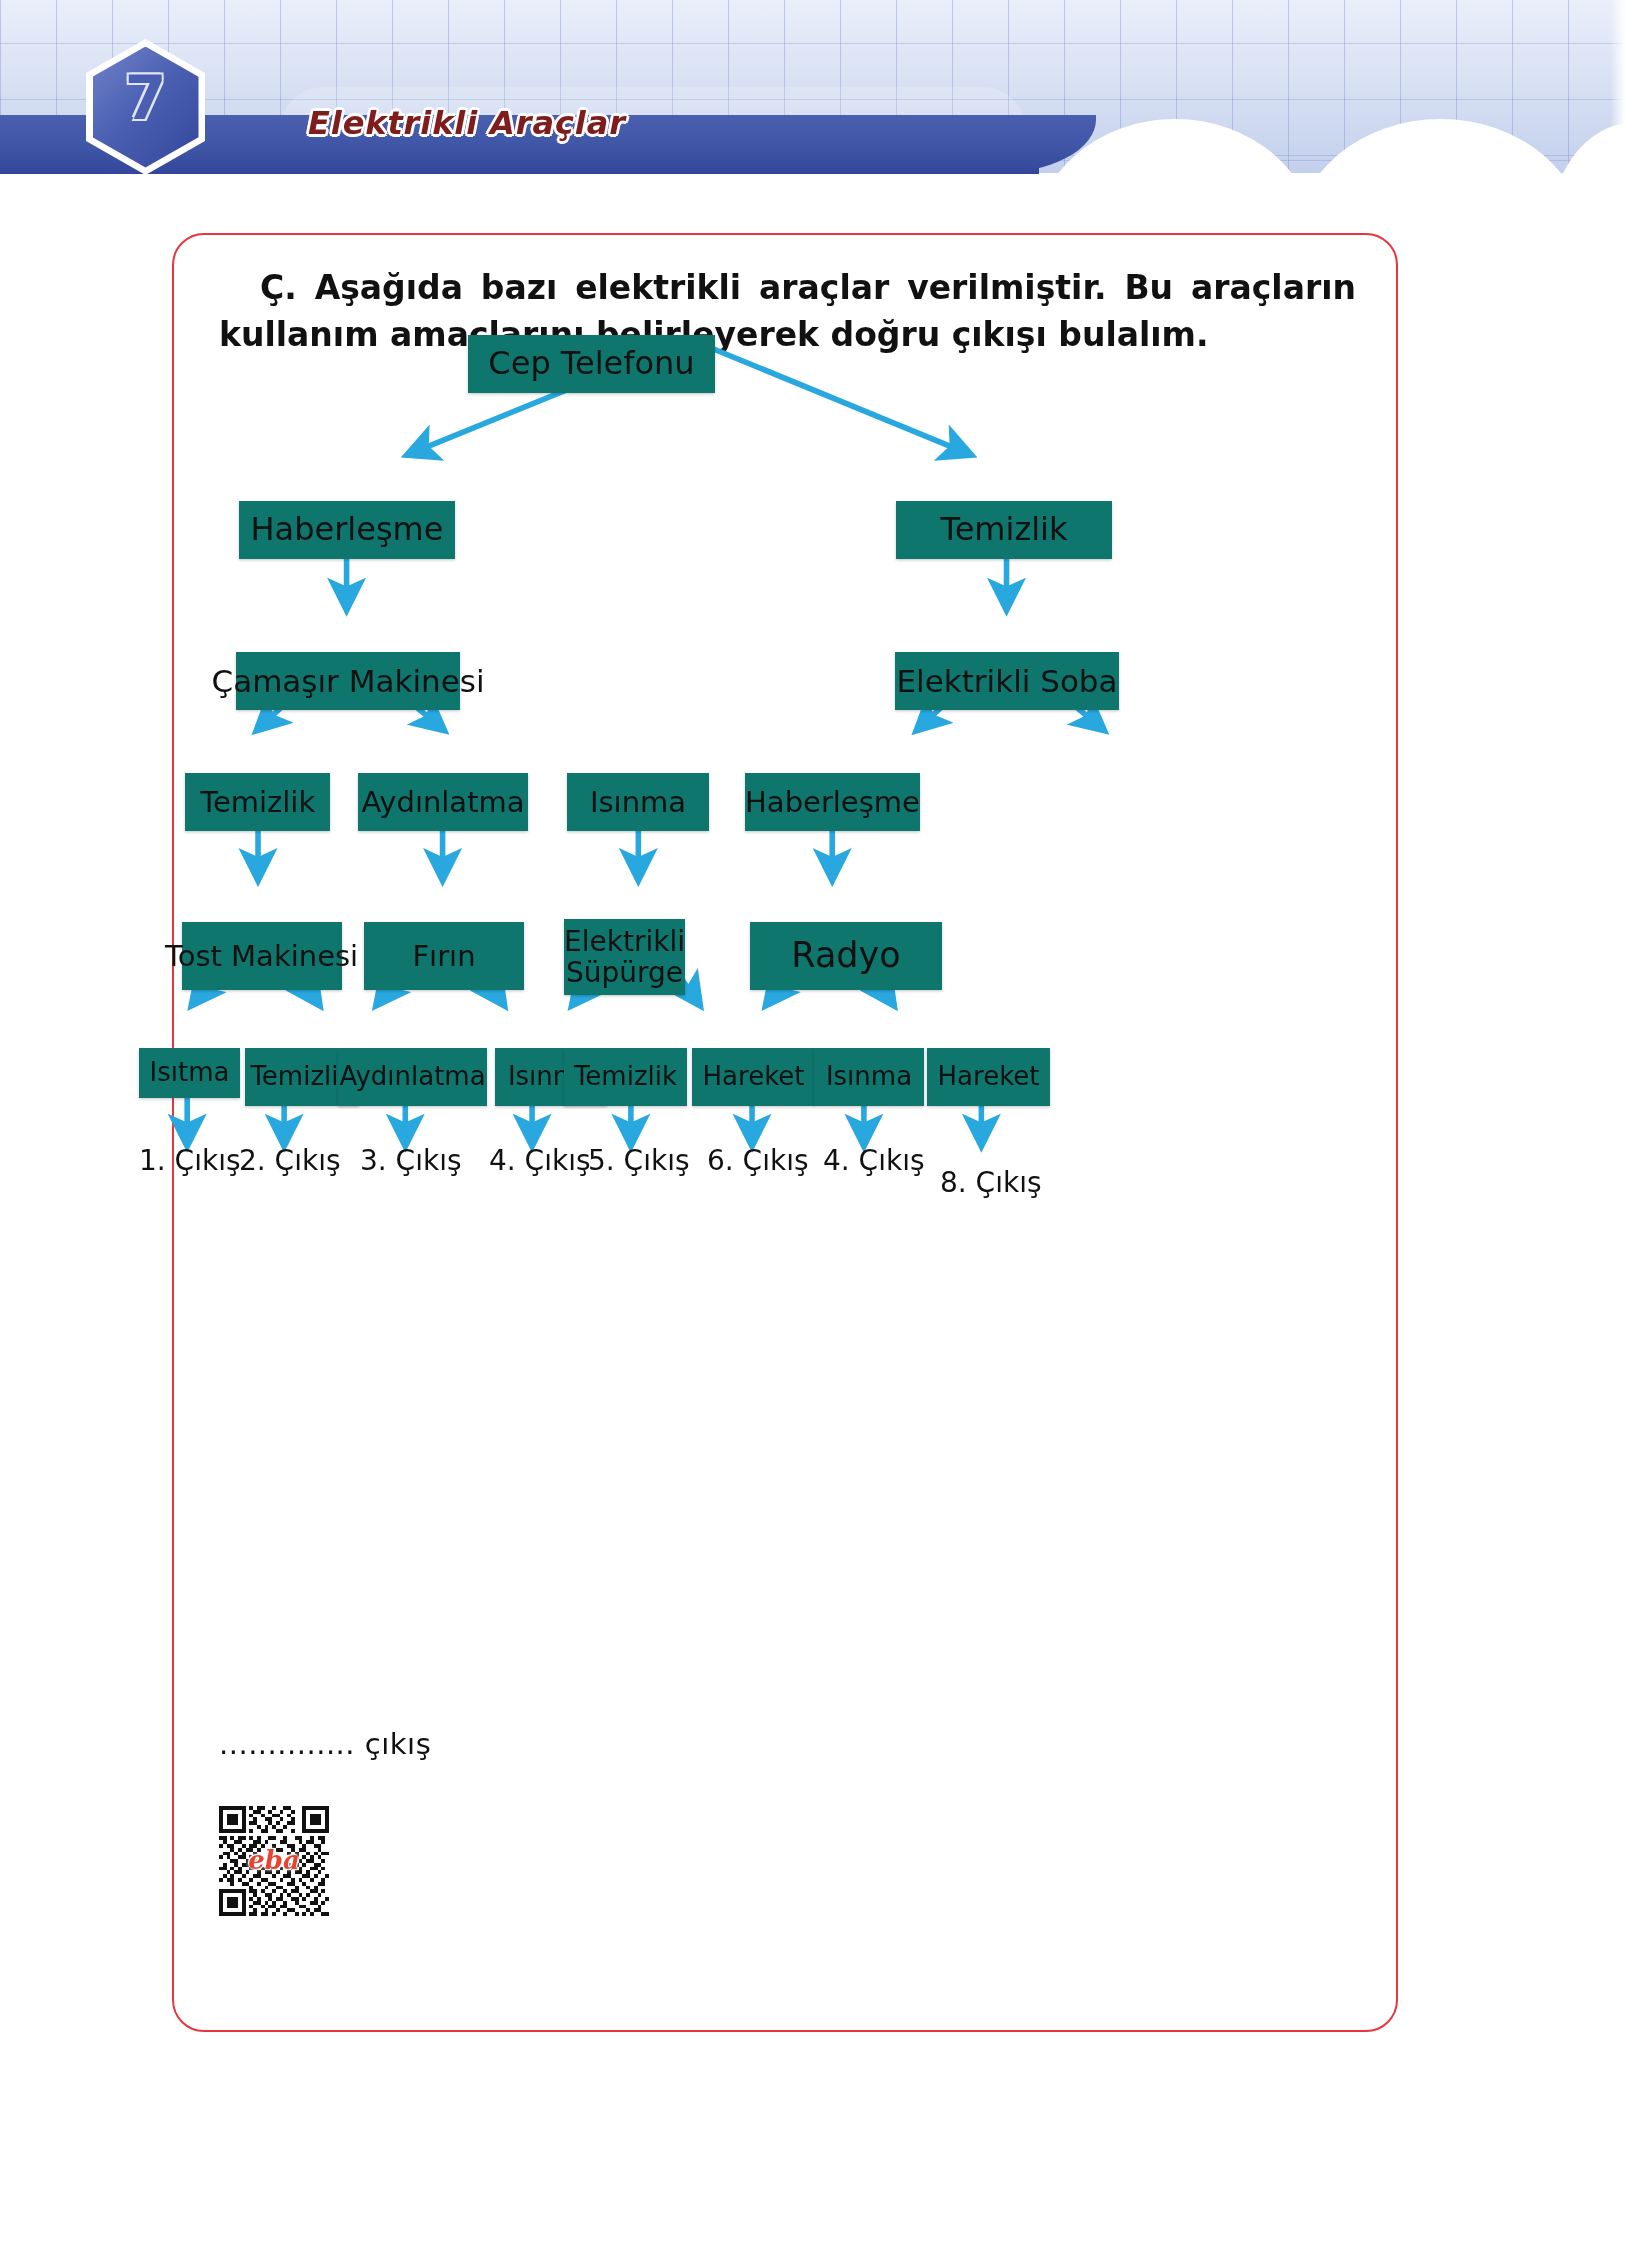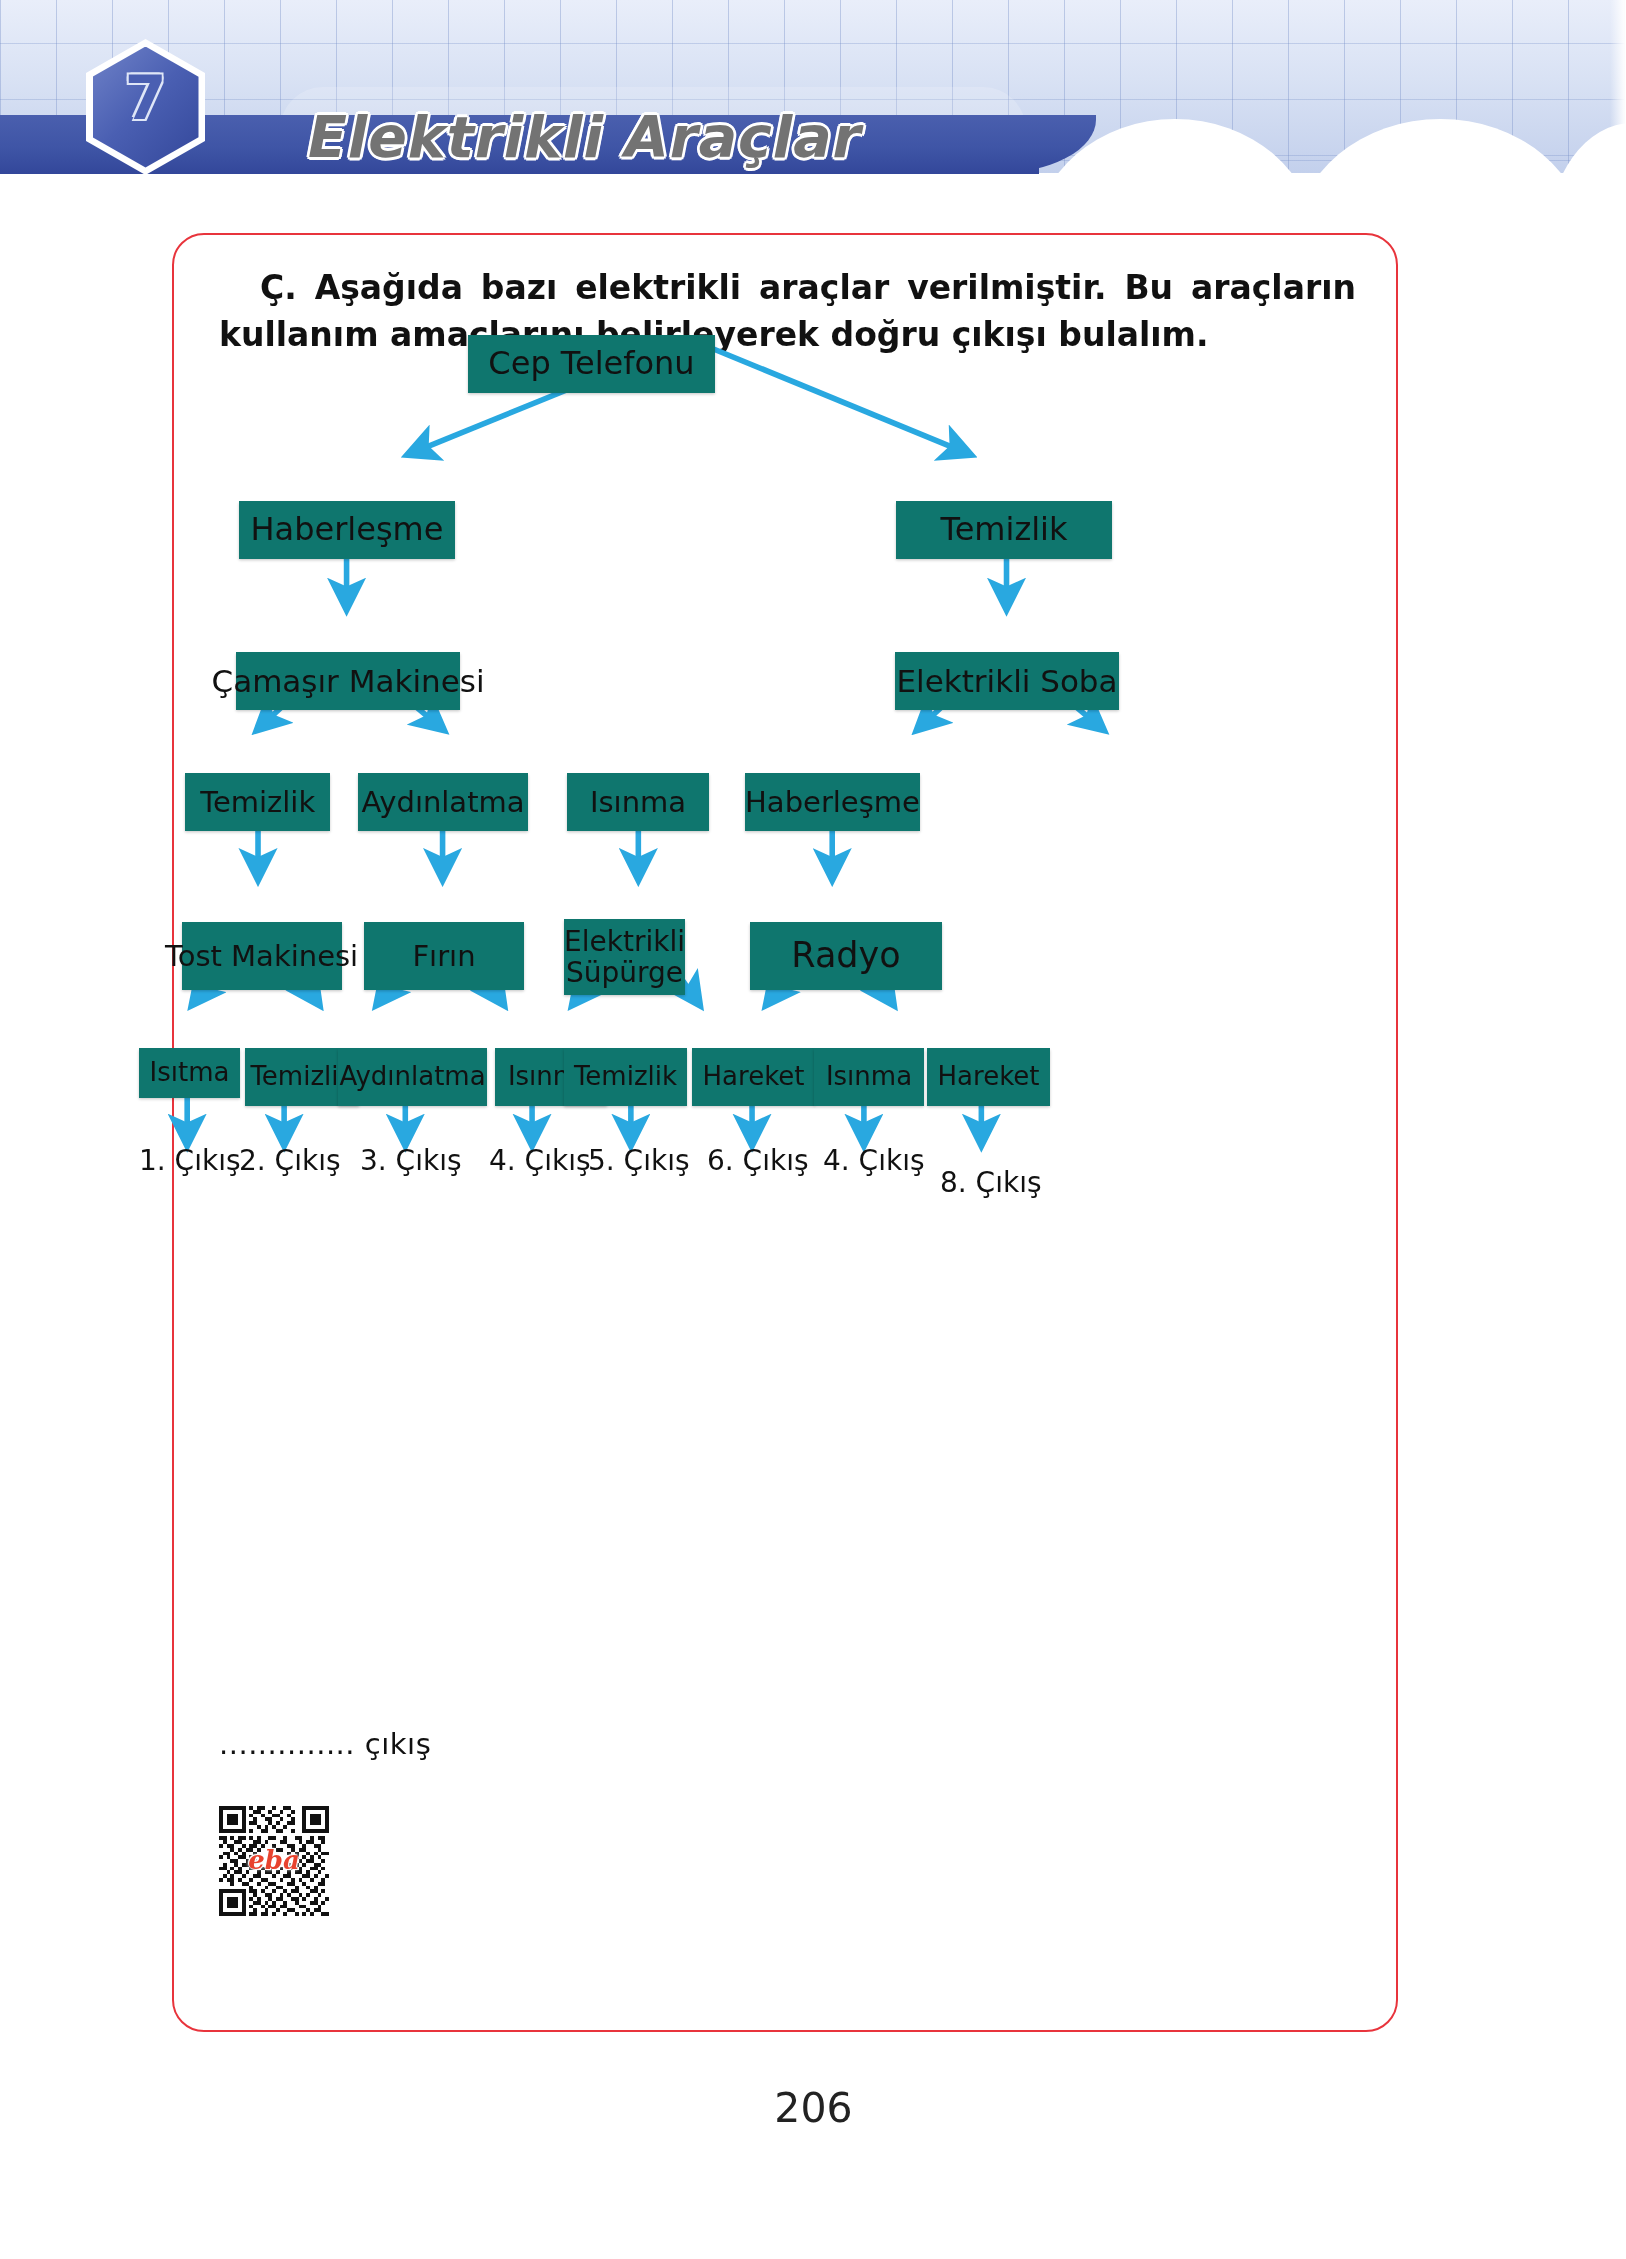--- a/index.html
+++ b/index.html
@@ -74,25 +74,25 @@
     left: 280px; top: 87px;
     width: 746px; height: 87px;
     background: rgba(255,255,255,.18);
     border-top-left-radius: 43px;
     border-top-right-radius: 43px;
   }
   .title-text {
     position: absolute;
     left: 308px; top: 104px;
     font-family: "DejaVu Sans", sans-serif;
-    font-size: 57px;
+    font-size: 32px;
     font-weight: bold;
     font-style: italic;
     letter-spacing: 0.9px;
-    color: #737373;
+    color: #7f1d1d;
     text-shadow:
       -1.9px -1.9px 0 #ffffff,  1.9px -1.9px 0 #ffffff,
       -1.9px  1.9px 0 #ffffff,  1.9px  1.9px 0 #ffffff,
        0   -2.8px 0 #ffffff,  0    2.8px 0 #ffffff,
       -2.8px  0   0 #ffffff,  2.8px  0   0 #ffffff;
     white-space: nowrap;
     text-align: center;
   }
 
   
@@ -550,16 +550,15 @@
             <rect x="22" y="28" width="1" height="1"></rect>
           <rect x="24" y="28" width="1" height="1"></rect>
             <rect x="27" y="28" width="2" height="1"></rect>
         </g>
       </svg>
       <div class="qr-eba">eba</div>
     </div>
 
   </div>
 
-  <div class="page-number">206</div>
 
 </div>
 
 
 </body></html>

